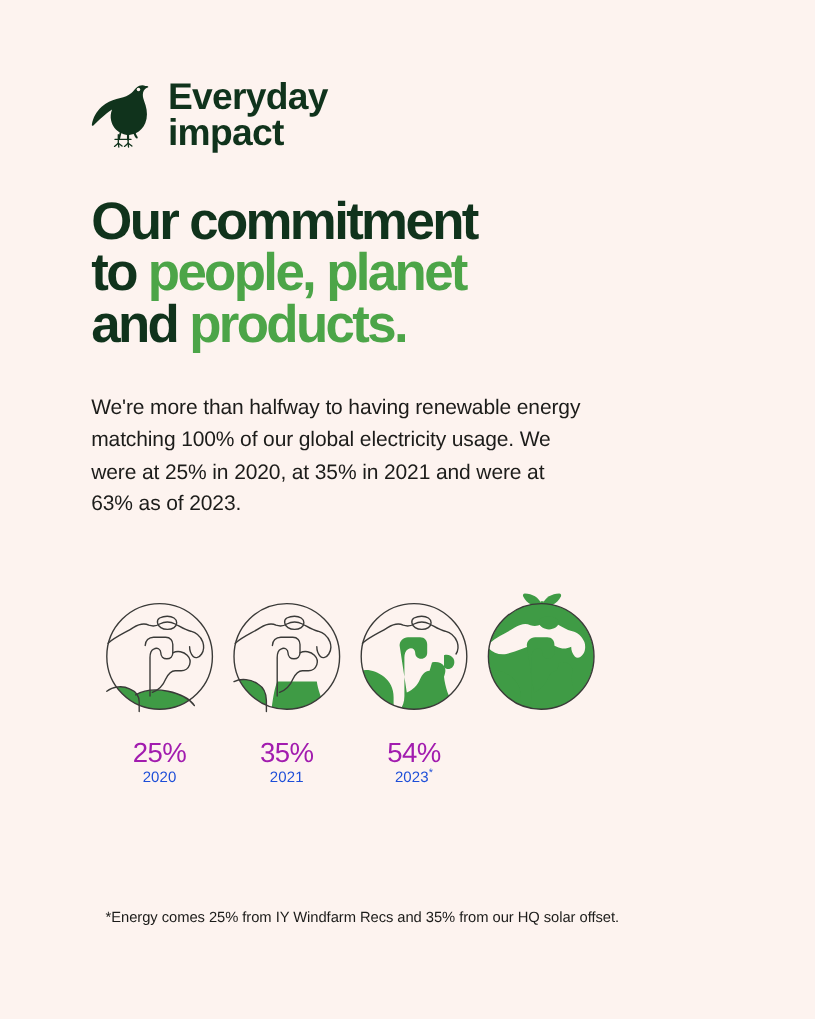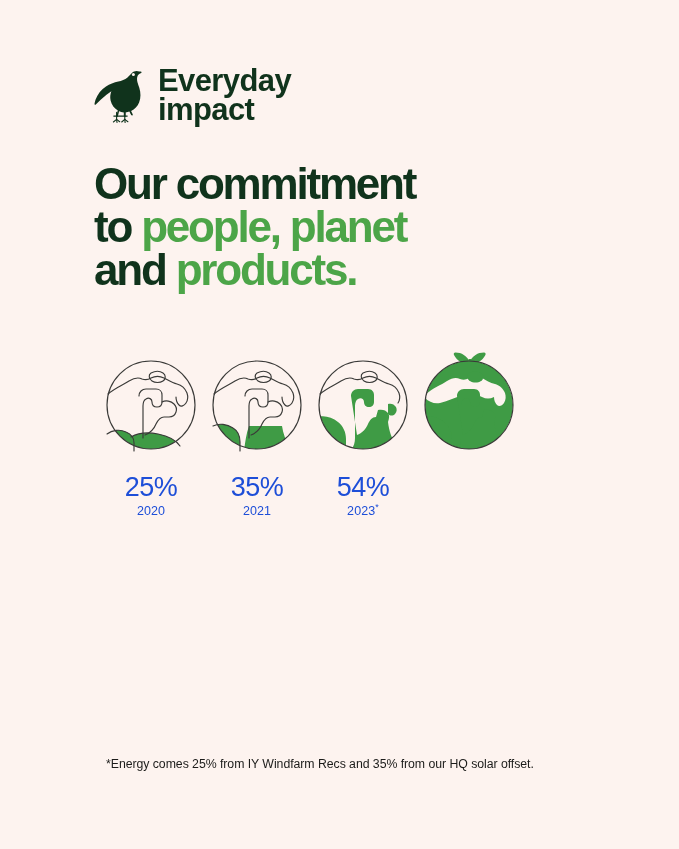--- a/index.html
+++ b/index.html
@@ -15,21 +15,20 @@
     font-family: "Liberation Sans", sans-serif;
     color: #10331c;
     -webkit-font-smoothing: antialiased;
   }
 
   .page {
     position: relative;
     width: 564px;
     height: 849px;
     padding: 0 76px;
-    margin-left: 18px;
   }
 
   
   .logo {
     display: flex;
     align-items: center;
     gap: 16px;
     padding-top: 62px;
   }
   .logo-bird { flex: 0 0 auto; display: block; }
@@ -82,23 +81,23 @@
     align-items: flex-end;
     justify-content: center;
   }
   .globe-art svg { display: block; overflow: visible; }
 
   .stat {
     margin-top: 20px;
     text-align: center;
   }
   .stat-pct {
-    font-size: 27px;
+    font-size: 23px;
     line-height: 1.05;
-    color: #1d4ed8;
+    color: #a21caf;
     letter-spacing: -0.5px;
   }
   .stat-year {
     margin-top: 3px;
     font-size: 12.5px;
     line-height: 1.1;
     color: #1d4ed8;
     letter-spacing: 0.1px;
     text-align: center;
   }
@@ -154,20 +153,21 @@
       <span>Our commitment</span>
     </span>
     <span class="headline-line">
       <span>to </span><span class="accent">people, planet</span>
     </span>
     <span class="headline-line">
       <span>and </span><span class="accent">products.</span>
     </span>
   </h1>
 
+  <p class="body-copy">We're more than halfway to having renewable energy matching 100% of our global electricity usage. We were at 25% in 2020, at 35% in 2021 and were at 63% as of 2023.</p>
 
   <div class="globes">
 
     <div class="globe-col">
       <div class="globe-art">
         <svg width="106" height="106" viewBox="0 0 106 106" aria-hidden="true">
           <defs>
             <clipPath id="c25">
                 <circle cx="53" cy="58" r="44"></circle>
               </clipPath>

